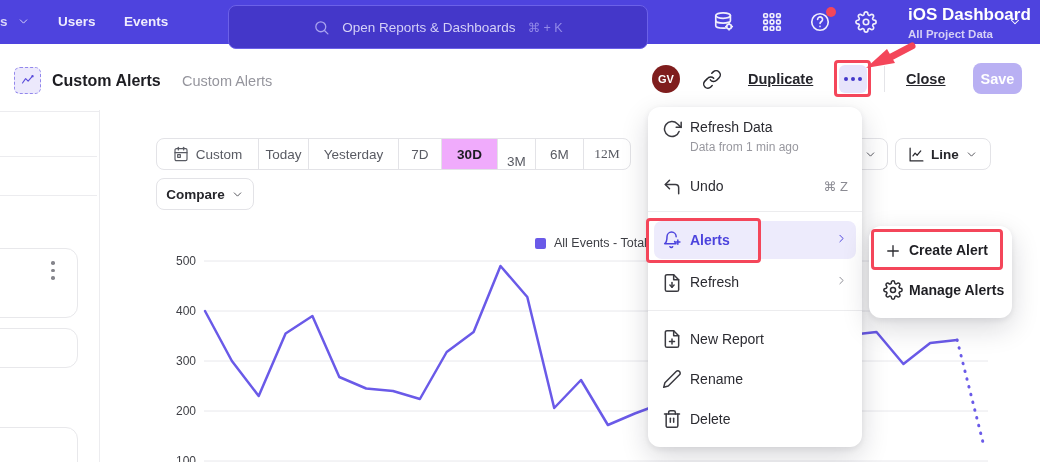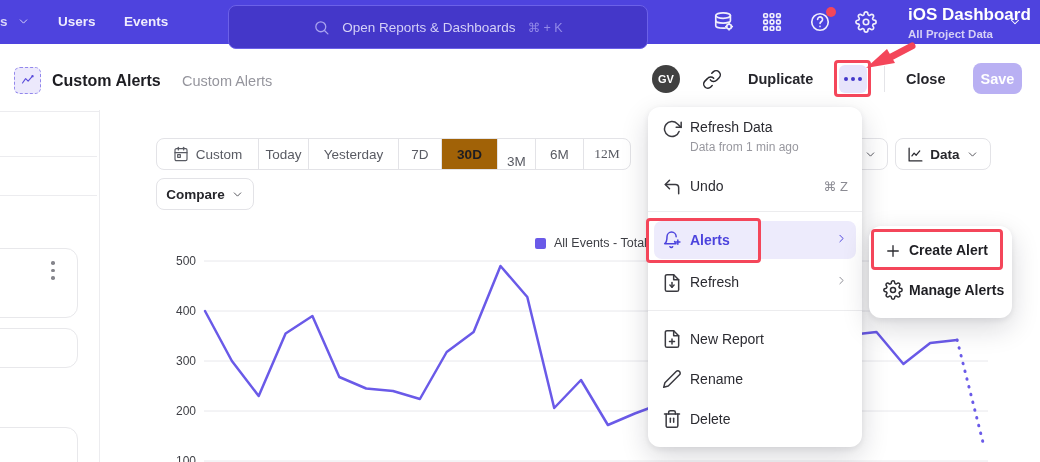--- a/index.html
+++ b/index.html
@@ -21,45 +21,45 @@
   .nav-dot { left:826px; top:7px; width:10px; height:10px; border-radius:50%; background:#f4465a; z-index:6; }
   .proj { left:908px; top:5px; color:#fff; }
   .proj .pn { font-size:17px; font-weight:700; }
   .proj .ps { font-size:11.5px; font-weight:600; color:#d5d0f6; margin-top:3px; }
 
   
   .hdr-icon { left:14px; top:67px; width:27px; height:27px; border-radius:6px; background:#ece9fc;
     border:1px dashed #9287ec; display:flex; align-items:center; justify-content:center; color:#5b4ddb; }
   .title { left:52px; top:72px; font-size:16px; font-weight:700; color:#1d1d22; }
   .crumb { left:182px; top:73px; font-size:14.5px; color:#95959d; }
-  .avatar { left:652px; top:65px; width:28px; height:28px; border-radius:50%; background:#404040; color:#fff;
+  .avatar { left:652px; top:65px; width:28px; height:28px; border-radius:50%; background:#7f1d1d; color:#fff;
     font-size:11px; font-weight:700; display:flex; align-items:center; justify-content:center; }
   .link-ic { left:702px; top:69px; color:#27272d; }
-  .hbtn { font-size:14.5px; font-weight:600; color:#26262c; }
+  .hbtn { font-size:14.5px; font-weight:600; color:#26262c;text-decoration:underline; }
   .more-btn { left:839px; top:65px; width:28px; height:28px; border-radius:6px; background:#e7e4fb;
     display:flex; align-items:center; justify-content:center; gap:3px; }
   .more-btn i { width:4px; height:4px; border-radius:50%; background:#4338ca; }
   .vdiv { left:884px; top:66px; width:1px; height:26px; background:#e4e4e8; }
   .save-btn { left:973px; top:63px; width:49px; height:31px; border-radius:8px; background:#b9b0f3; color:#fff;
     font-size:14.5px; font-weight:600; display:flex; align-items:center; justify-content:center; border:none; }
 
   
   .sb-vline { left:99px; top:110px; width:1px; height:352px; background:#ececef; }
   .sb-hline { left:0; height:1px; background:#ececef; }
   .sb-card { left:-22px; width:100px; border:1px solid #e8e8eb; border-radius:12px; background:#fff; }
   .kebab { left:51px; top:261px; display:flex; flex-direction:column; gap:4px; }
   .kebab i { width:3.5px; height:3.5px; border-radius:50%; background:#85858c; }
 
   
   .seg { left:156px; top:138px; height:32px; display:flex; border:1px solid #e3e3e7; border-radius:8px;
     background:#fff; z-index:2; overflow:hidden; }
   .seg .cell { display:flex; align-items:center; justify-content:center; gap:7px; font-size:13.5px;
     color:#595b63; border-right:1px solid #e3e3e7; height:100%; }
   .seg .cell:last-child { border-right:none;font-family:Liberation Serif, serif; }
-  .seg .sel { background:#a16207; color:#1d1d22; font-weight:700; }
+  .seg .sel { background:#f0abfc; color:#1d1d22; font-weight:700; }
   .tool-btn { height:32px; border:1px solid #e3e3e7; border-radius:8px; background:#fff; display:flex;
     align-items:center; justify-content:center; gap:6px; font-size:13.5px; font-weight:600; color:#26262b; z-index:2; }
 
   
   #chart-wrap { left:0; top:0; width:1040px; height:462px; z-index:1; pointer-events:none; }
   .legend { left:535px; top:236px; display:flex; align-items:center; gap:8px; z-index:1; }
   .legend i { width:11px; height:11px; border-radius:2px; background:#6a5ae8; }
   .legend span { font-size:12.5px; color:#3e3f45; }
 
   
@@ -165,21 +165,21 @@
     <svg class="ic" width="13" height="13" viewBox="0 0 24 24" style="color:#55555c;">
         <polyline points="6 9 12 15 18 9"></polyline>
       </svg>
   </div>
 
   <div class="abs tool-btn" style="left:895px;top:138px;width:96px;">
     <svg class="ic" width="17" height="17" viewBox="0 0 24 24" style="color:#2b2b31;">
         <path d="M3 3v18h18"></path>
         <polyline points="7 14 10 10 13 13 18 7"></polyline>
       </svg>
-    <span>Data</span>
+    <span>Line</span>
     <svg class="ic" width="13" height="13" viewBox="0 0 24 24" style="color:#55555c;">
         <polyline points="6 9 12 15 18 9"></polyline>
       </svg>
   </div>
 
   <div class="abs nav">
     <div class="abs nav-trunc">
       <span>s</span>
       <svg class="ic" width="13" height="13" viewBox="0 0 24 24">
           <polyline points="6 9 12 15 18 9"></polyline>

